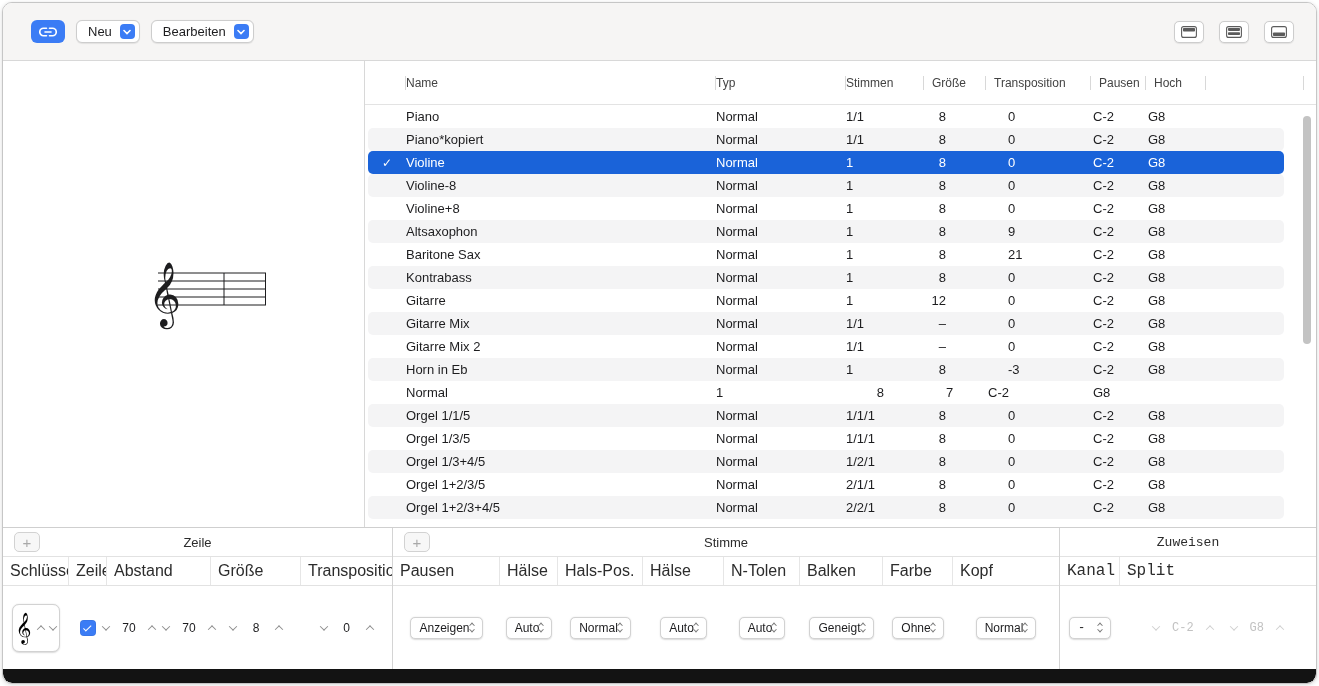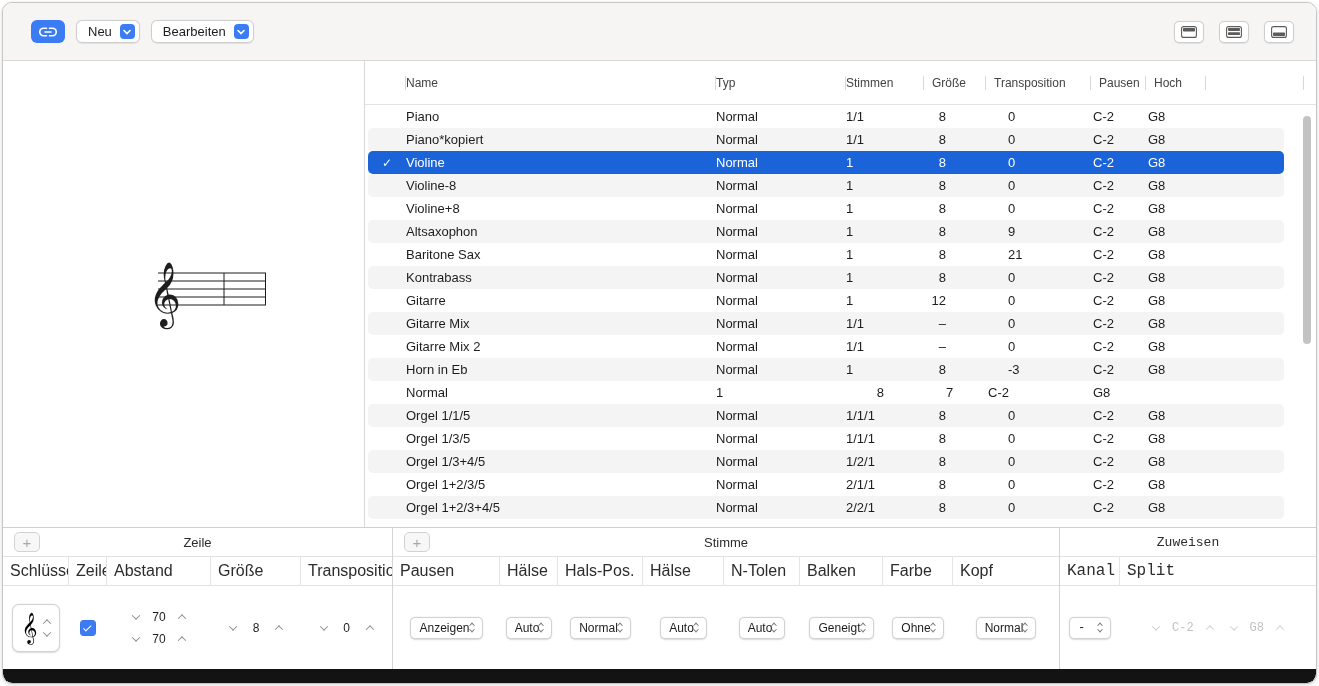--- a/index.html
+++ b/index.html
@@ -112,21 +112,21 @@
   .chv{display:inline-block; width:6px; height:6px;
        border-right:1.6px solid #8e8e8e; border-bottom:1.6px solid #8e8e8e;}
   .chv.down{transform:rotate(45deg) translate(-1px,-1px);}
   .chv.up{transform:rotate(225deg) translate(-1px,-1px);}
   .chv.s{width:4px; height:4px; border-width:1.5px; border-color:#7a7a7a;}
   .chv.dis{border-color:#d0d0d0;}
 
   .stepper{display:flex; align-items:center; gap:13px; cursor:pointer;}
   .stepper-value{font-size:12px; color:#1d1d1f; min-width:14px; text-align:center;}
   .stepper.disabled .stepper-value{color:#c2c2c2;}
-  .stack{display:flex; flex-direction:column; gap:8px; align-items:center;}
+  .stack{display:flex; flex-direction:row; gap:8px; align-items:center;}
 
   .popup{
     display:inline-flex; align-items:center; background:#fff;
     border:1px solid #d2d2d2; border-radius:5px; padding:3px 8px;
     font-size:12px; box-shadow:0 .5px 1.5px rgba(0,0,0,.15); cursor:pointer;
   }
   .dbl-chev{display:flex; flex-direction:column; gap:3px; align-items:center;}
 
   .clef-btn{
     width:48px; height:48px; border:1px solid #d2d2d2; border-radius:7px; background:#fff;

